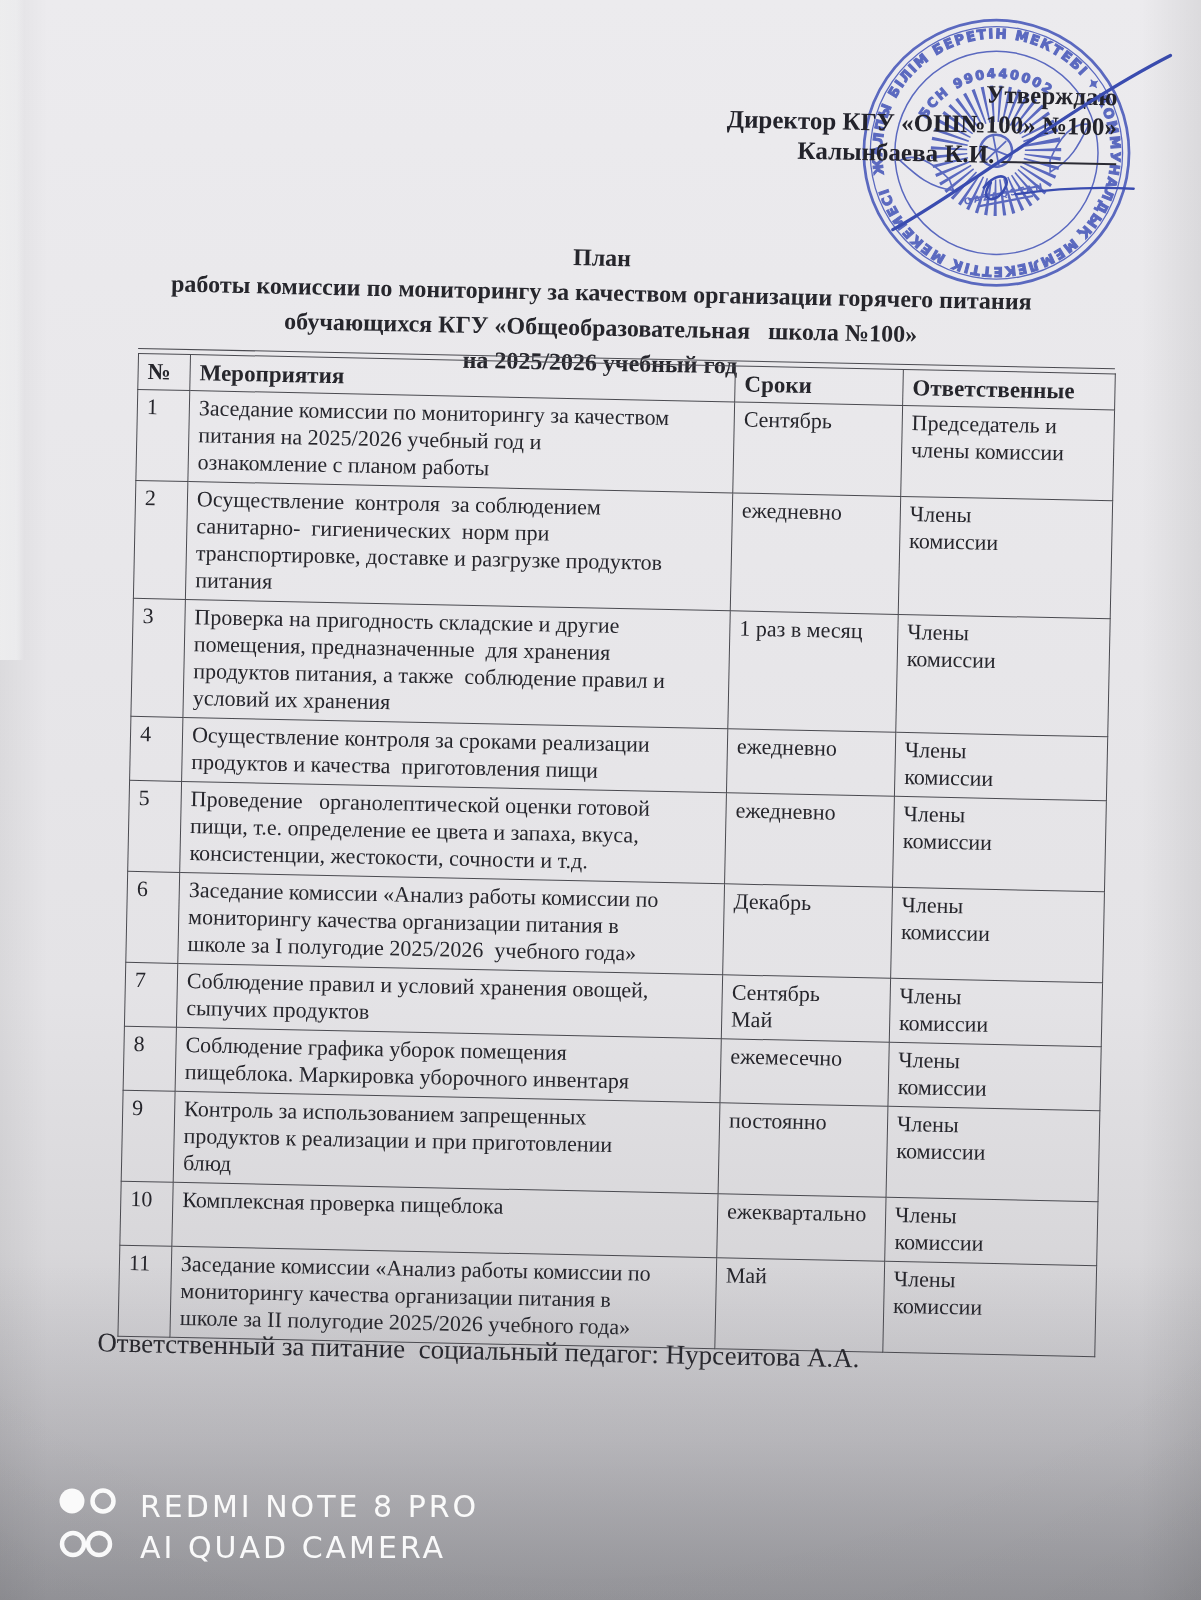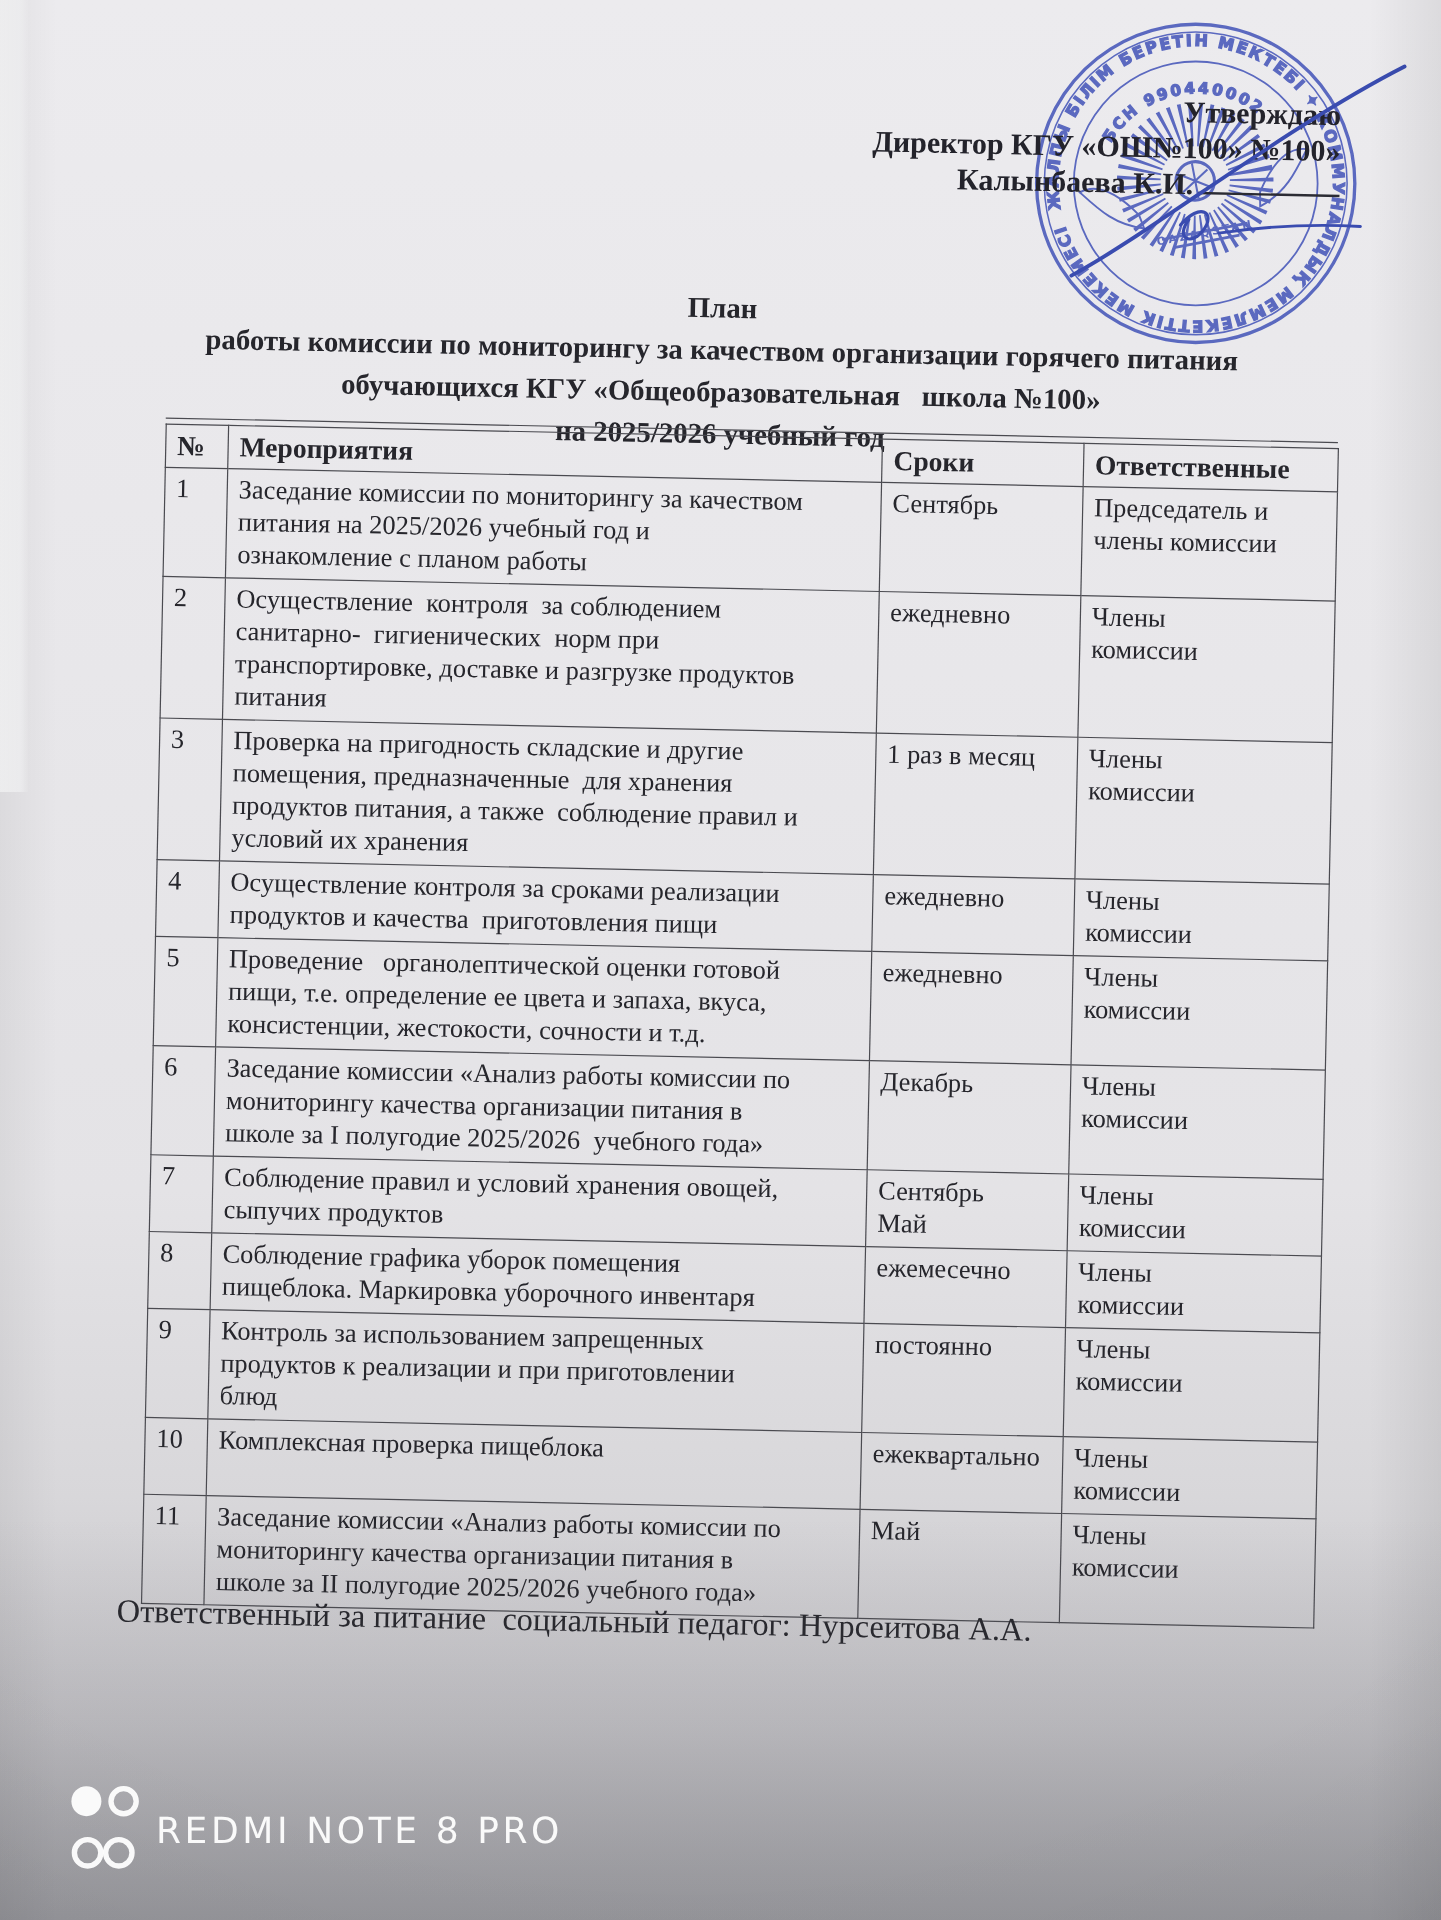--- a/index.html
+++ b/index.html
@@ -55,21 +55,21 @@
   th.num-h{padding-left:12px;}
 
   
   .footer{position:absolute;left:118px;top:1338px;font-size:27px;z-index:2;white-space:pre;}
 
   
   .shade{position:absolute;inset:0;pointer-events:none;z-index:5;
     background:linear-gradient(180deg,rgba(90,90,96,0) 79%,rgba(90,90,96,0.12) 90%,rgba(70,70,78,0.22) 100%);}
 
   
-  .watermark{position:absolute;left:58px;top:1486px;display:flex;align-items:center;gap:12px;z-index:6;}
+  .watermark{position:absolute;left:58px;top:1486px;display:flex;align-items:flex-start;gap:22px;z-index:6;}
   .wm-icon{width:60px;height:80px;}
   .wm-text{font-family:"DejaVu Sans","Liberation Sans",sans-serif;
     color:rgba(255,255,255,0.94);font-size:30px;line-height:41px;letter-spacing:3px;font-weight:400;}
 </style>
 </head>
 <body>
 
 <div class="photo">
   <div class="paper-edge"></div>
 
@@ -257,15 +257,16 @@
 
   <div class="watermark">
     <svg class="wm-icon" viewBox="0 0 60 80">
       <circle cx="14" cy="15" r="12.5" fill="rgba(255,255,255,0.94)"></circle>
       <circle cx="45" cy="15" r="10.5" fill="none" stroke="rgba(255,255,255,0.94)" stroke-width="4.5"></circle>
       <circle cx="15" cy="58" r="11" fill="none" stroke="rgba(255,255,255,0.94)" stroke-width="4.5"></circle>
       <circle cx="41" cy="58" r="11" fill="none" stroke="rgba(255,255,255,0.94)" stroke-width="4.5"></circle>
     </svg>
     <div class="wm-text">
       <div>REDMI NOTE 8 PRO</div>
+      <div>AI QUAD CAMERA</div>
     </div>
   </div>
 </div>
 
 </body></html>

